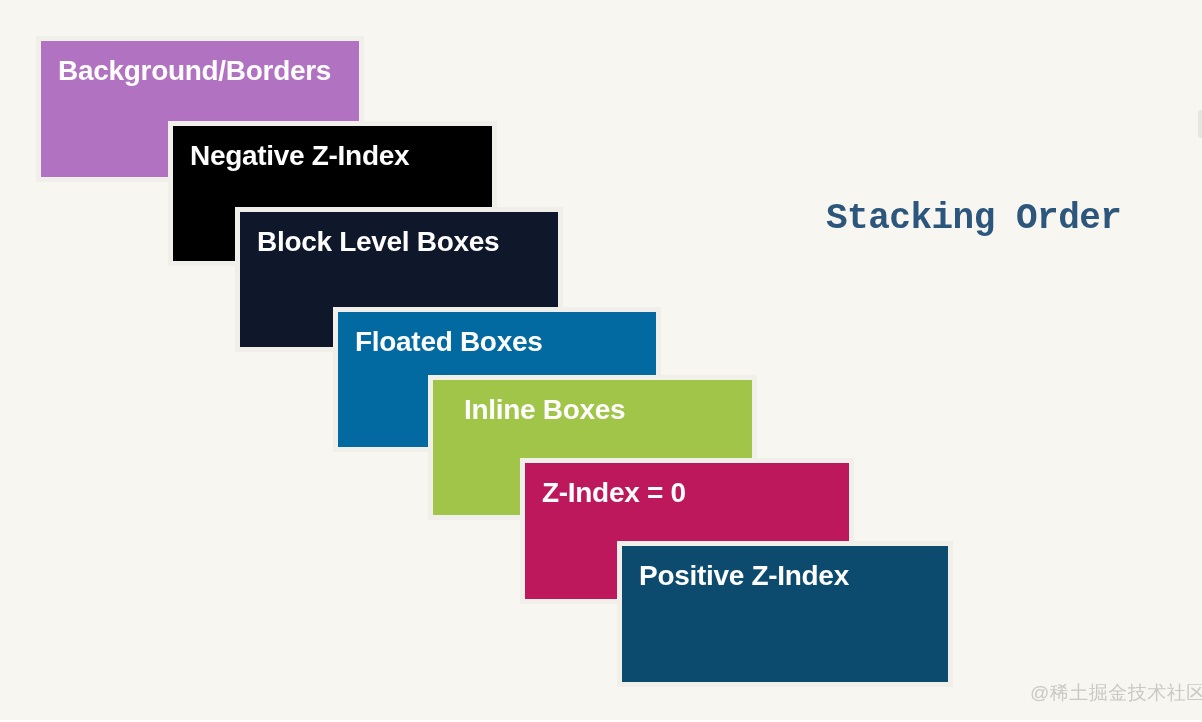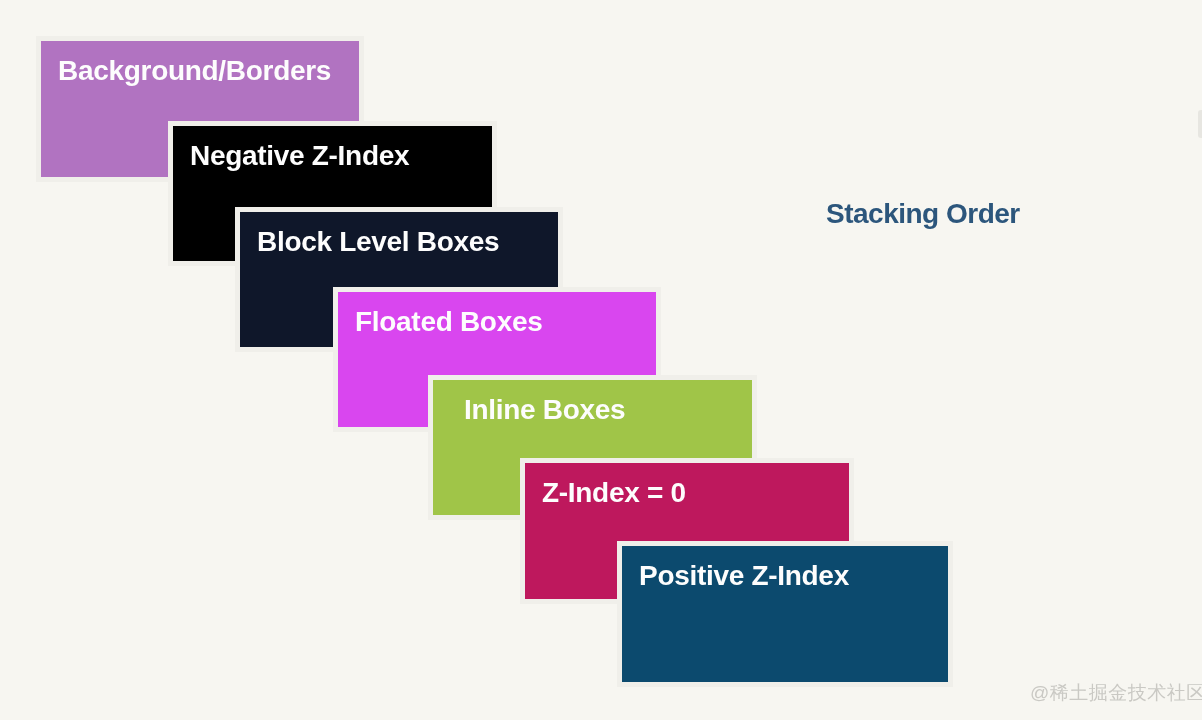--- a/index.html
+++ b/index.html
@@ -15,24 +15,25 @@
     box-shadow:0 0 0 5px #f0efea;
     color:#fdfdfd;
     font-weight:bold;
     font-size:28px;
     letter-spacing:-0.3px;
     white-space:nowrap;
   }
   .title {
     position:absolute;
     left:826px; top:198px;
-    font-size:28px;
+    font-size:36px;
     font-weight:bold;
     letter-spacing:-0.5px;
     white-space:nowrap;
+    font-family:Liberation Mono, monospace;
   }
   .watermark {
     position:absolute;
     left:1018px; top:680px;
     font-size:19px;
     letter-spacing:0.5px;
     white-space:nowrap;
   }
   .edge-artifact {
     position:absolute;
@@ -43,21 +44,21 @@
   }
 </style>
 </head>
 <body>
 
 <div class="stage" style="background: rgb(247, 246, 241);">
   <div>
       <div class="layer" style="left: 41px; top: 41px; width: 318px; height: 136px; background: rgb(177, 115, 193); z-index: 1; color: rgb(253, 253, 253);"><span>Background/Borders</span></div>
       <div class="layer" style="left: 152px; top: 126px; width: 319px; height: 135px; background: #000000; z-index: 2; color: rgb(253, 253, 253); margin-left: 21px;"><span>Negative Z-Index</span></div>
       <div class="layer" style="left: 240px; top: 212px; width: 318px; height: 135px; background: #0f172a; z-index: 3; color: rgb(253, 253, 253);"><span>Block Level Boxes</span></div>
-      <div class="layer" style="left: 338px; top: 292px; width: 318px; height: 135px; background: #d946ef; z-index: 4; color: rgb(253, 253, 253);"><span>Floated Boxes</span></div>
+      <div class="layer" style="left: 338px; top: 312px; width: 318px; height: 135px; background: #0369a1; z-index: 4; color: rgb(253, 253, 253);"><span>Floated Boxes</span></div>
       <div class="layer" style="left: 433px; top: 380px; width: 319px; height: 135px; background: rgb(160, 197, 72); z-index: 5; color: rgb(253, 253, 253); padding-left: 31px;"><span>Inline Boxes</span></div>
       <div class="layer" style="left: 525px; top: 463px; width: 324px; height: 136px; background: #be185d; z-index: 6; color: rgb(253, 253, 253);"><span>Z-Index = 0</span></div>
       <div class="layer" style="left: 622px; top: 546px; width: 326px; height: 136px; background: #0c4a6e; z-index: 7; color: rgb(253, 253, 253);"><span>Positive Z-Index</span></div>
     </div>
   <div class="title" style="color: rgb(44, 86, 124);">Stacking Order</div>
   <div class="watermark" style="color: rgb(202, 201, 196); margin-left: 12px;">@稀土掘金技术社区</div>
   <div class="edge-artifact"></div>
 </div>
 
 </body></html>

